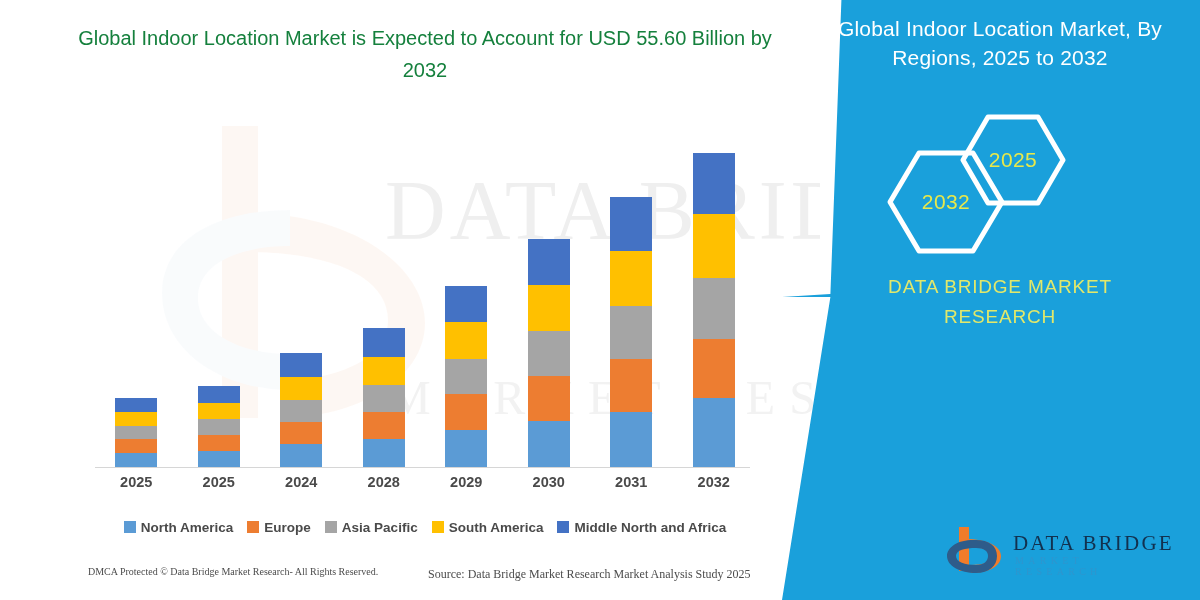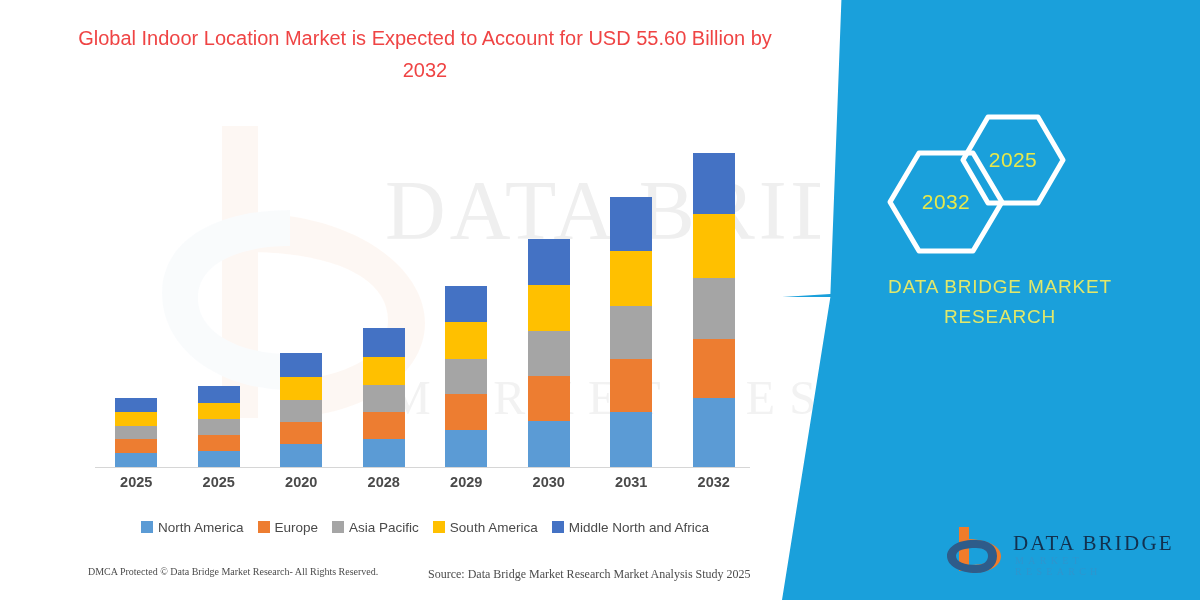--- a/index.html
+++ b/index.html
@@ -53,21 +53,21 @@
   }
   .logo-sub{
     position:absolute;left:70px;top:30px;color:#3e8dc4;
     font-family:"Liberation Serif", serif;
     font-size:10px;letter-spacing:4.3px;opacity:.55;
   }
 
   
   .chart-title{
     position:absolute;left:60px;top:22px;width:730px;
-    text-align:center;color:#ef4444;
+    text-align:center;color:#15803d;
     font-size:20px;line-height:32px;font-weight:400;
   }
 
   .watermark{
     position:absolute;left:0;top:0;width:820px;height:560px;
     pointer-events:none;z-index:1;overflow:hidden;
   }
   .wm-text{
     position:absolute;left:385px;top:168px;width:520px;
     color:#efefef;font-size:84px;letter-spacing:4px;line-height:86px;
@@ -96,21 +96,21 @@
     display:flex;justify-content:space-around;z-index:3;
   }
   .xlabel{width:82px;text-align:center;color:#4a4a4a;font-size:14.5px;font-weight:bold;}
 
   .legend{
     position:absolute;left:95px;top:514px;width:660px;height:26px;
     display:flex;align-items:center;justify-content:center;gap:14px;z-index:3;
   }
   .legend-item{display:flex;align-items:center;gap:5px;}
   .legend-swatch{width:12px;height:12px;display:inline-block;}
-  .legend-label{color:#4a4a4a;font-size:13.5px;font-weight:normal;white-space:nowrap;}
+  .legend-label{color:#4a4a4a;font-size:13.5px;font-weight:bold;white-space:nowrap;}
 
   .footer{position:absolute;left:0;top:566px;width:800px;height:24px;z-index:3;}
   .footer-left{position:absolute;left:88px;top:0;color:#4c4c4c;font-size:10px;font-family:"Liberation Serif", serif;text-align:right;}
   .footer-right{position:absolute;left:428px;top:1px;color:#4c4c4c;font-size:12px;font-family:Liberation Serif, serif;}
 </style>
 </head>
 <body>
 
 <div id="canvas">
 
@@ -199,21 +199,21 @@
           <div class="seg" style="height: 61px; background: rgb(165, 165, 165);"></div>
           <div class="seg" style="height: 64px; background: rgb(255, 192, 0);"></div>
           <div class="seg" style="height: 61px; background: rgb(68, 114, 196);"></div>
         </div>
       </div>
     </div>
   <div class="axis-line"></div>
   <div class="xlabels" id="xlabels">
       <div class="xlabel">2025</div>
       <div class="xlabel">2025</div>
-      <div class="xlabel">2020</div>
+      <div class="xlabel">2024</div>
       <div class="xlabel">2028</div>
       <div class="xlabel">2029</div>
       <div class="xlabel">2030</div>
       <div class="xlabel">2031</div>
       <div class="xlabel">2032</div>
     </div>
 
   <div class="legend" id="legend">
       <div class="legend-item">
         <span class="legend-swatch" style="background: rgb(91, 155, 213);"></span>
@@ -237,20 +237,21 @@
       </div>
     </div>
 
   <div class="footer">
     <div class="footer-left">DMCA Protected © Data Bridge Market Research- All Rights Reserved.</div>
     <div class="footer-right">Source: Data Bridge Market Research Market Analysis Study 2025</div>
   </div>
 
   <div class="blue-panel"></div>
   <div class="panel-inner">
+    <div class="panel-title">Global Indoor Location Market, By Regions, 2025 to 2032</div>
 
     <div class="hex-wrap">
       <div class="hex hex-2025">
         <svg width="110" height="96" viewBox="0 0 110 96">
           <polygon points="30,5 80,5 105,48 80,91 30,91 5,48" fill="none" stroke="#ffffff" stroke-width="5" stroke-linejoin="round"></polygon>
         </svg>
         <span>2025</span>
       </div>
       <div class="hex hex-2032">
         <svg width="122" height="108" viewBox="0 0 122 108">

